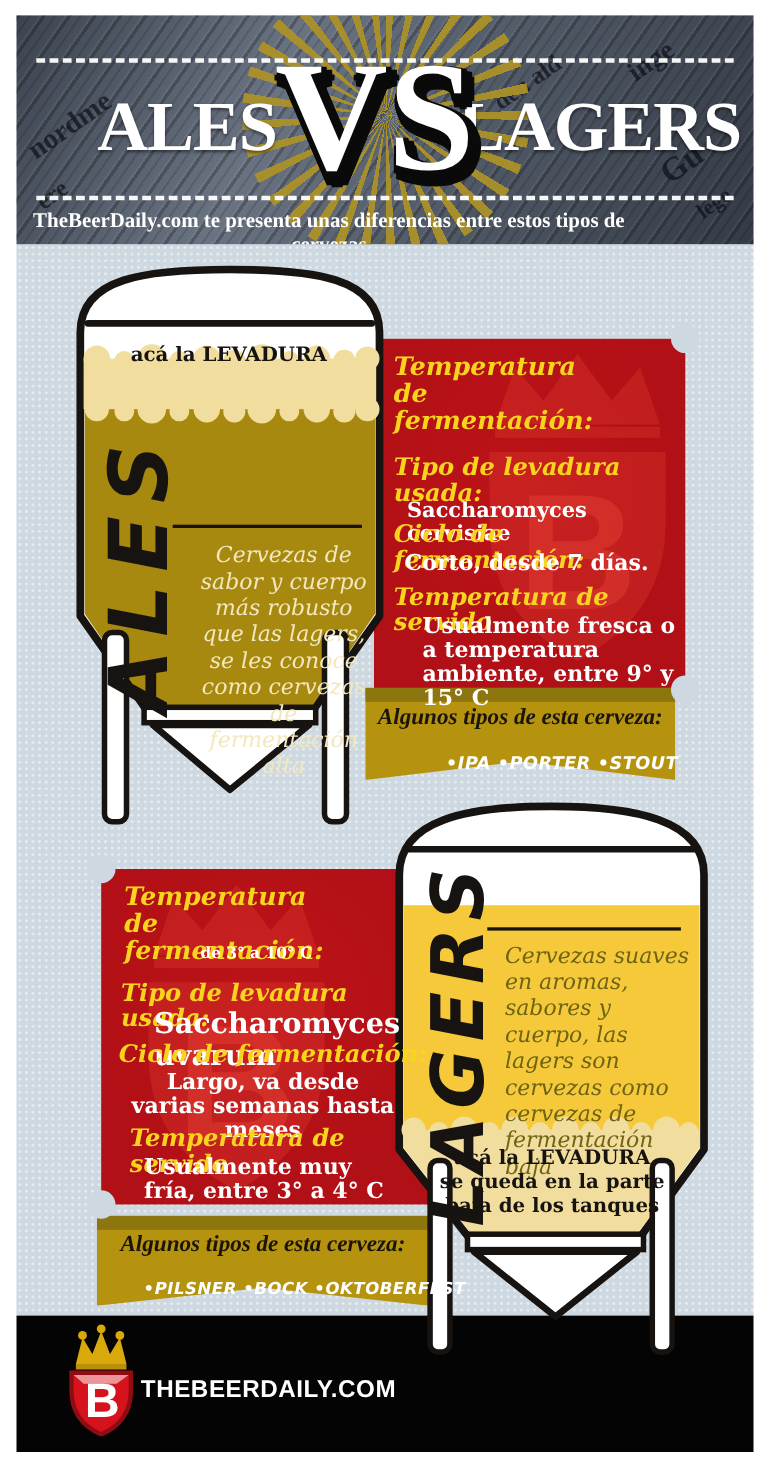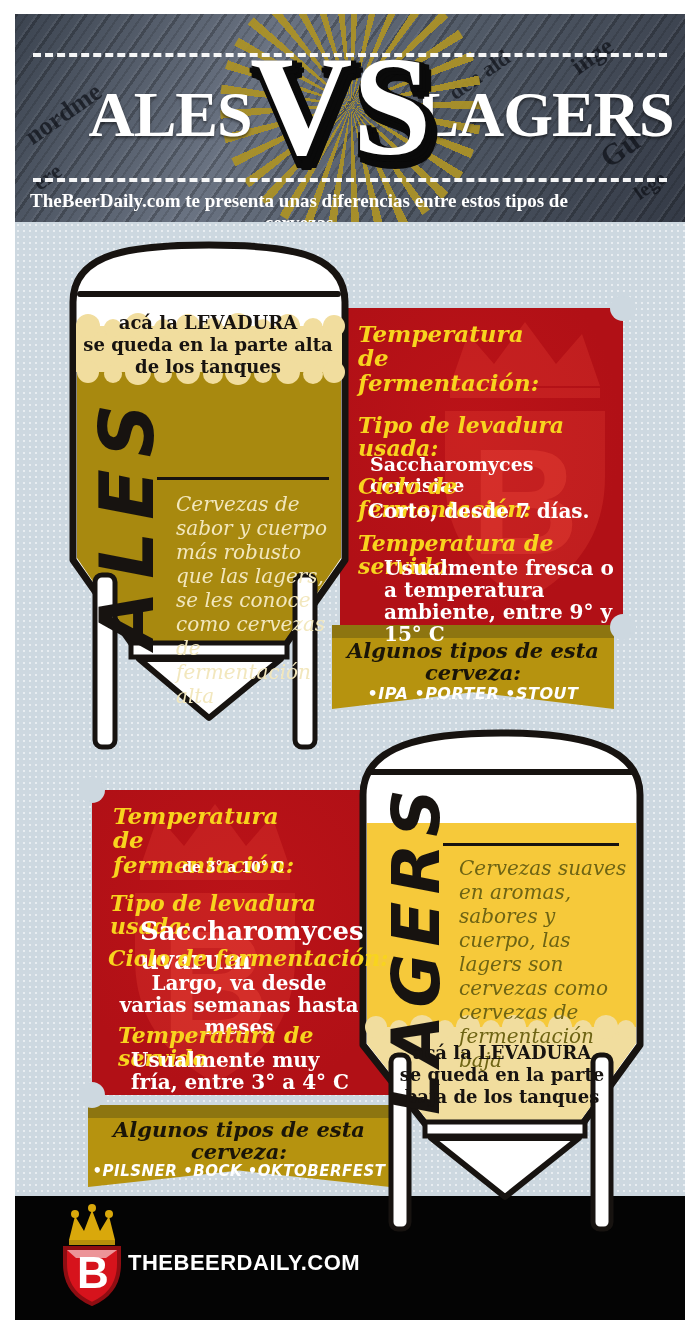--- a/index.html
+++ b/index.html
@@ -45,23 +45,23 @@
   .red-panel{background:radial-gradient(ellipse at 45% 40%, #bb1318 0%, var(--red-panel) 70%);
     overflow:hidden;z-index:2;}
   .notch{width:26px;height:26px;border-radius:50%;background:var(--background-blue);z-index:3;}
   .banner{z-index:2;background:var(--banner-gold);
     clip-path:polygon(0 0,100% 0,100% 100%,50% 80%,0 100%);}
   .banner .strip{position:absolute;left:0;top:0;width:100%;height:13px;background:#8d7510;}
   .panel-label{position:absolute;color:var(--accent-yellow);font-style:italic;font-weight:bold;
     font-size:22px;line-height:1.06;z-index:5;}
   .panel-value{position:absolute;color:#fff;font-weight:bold;font-size:20px;line-height:1.1;z-index:5;}
   .banner-heading{position:absolute;color:#1a1508;font-style:italic;font-weight:bold;
-    font-size:21px;line-height:1.05;text-align:center;z-index:5;}
+    font-size:21px;line-height:1.05;text-align:center;z-index:5;font-family:Liberation Serif, serif;}
   .banner-types{position:absolute;color:#fff;font-family:"DejaVu Sans",sans-serif;
-    font-style:italic;font-weight:bold;font-size:16px;text-align:center;letter-spacing:.5px;z-index:5;}
+    font-style:italic;font-weight:bold;font-size:16px;text-align:center;letter-spacing:.5px;z-index:5;padding-left:38px;}
 
   
   .note{position:absolute;color:#171310;font-weight:bold;font-size:18px;line-height:22px;
     text-align:center;z-index:5;}
   .rule{position:absolute;height:3px;background:#171310;z-index:5;}
   .desc{position:absolute;font-style:italic;font-size:20px;line-height:24px;z-index:5;}
   .vword{position:absolute;font-family:"DejaVu Sans",sans-serif;font-weight:bold;font-style:italic;
     color:#171310;text-align:center;z-index:5;transform:rotate(-90deg);}
   svg.tank{position:absolute;z-index:4;}
 
@@ -161,25 +161,24 @@
 
     <rect x="35" y="335" width="20" height="172" rx="7" fill="#ffffff" stroke="#171310" stroke-width="5"></rect>
     <rect x="235" y="335" width="20" height="172" rx="7" fill="#ffffff" stroke="#171310" stroke-width="5"></rect>
 
     <rect x="71" y="403" width="156" height="14" fill="#ffffff" stroke="#171310" stroke-width="5"></rect>
     <path d="M79,419 L221,419 L149,478 Z" fill="#ffffff" stroke="#171310" stroke-width="6" stroke-linejoin="round"></path>
   </svg>
 
   <div class="note" style="left:82px;top:312px;width:252px;">
     <div><span>acá la</span>&nbsp;<b>LEVADURA</b></div>
-    <div>se queda en la parte alta de los tanques</div>
   </div>
   <div class="vword" style="left:-3px;top:477px;width:260px;height:86px;line-height:86px;font-size:74px;letter-spacing:12px;">ALES</div>
   <div class="rule" style="left:157px;top:477px;width:172px;"></div>
-  <div class="desc" style="left:176px;top:492px;width:164px;color:#f2e7bd;">Cervezas de sabor y cuerpo más robusto que las lagers, se les conoce como cervezas de fermentación alta</div>
+  <div class="desc" style="left:176px;top:492px;width:164px;color:#f2e7bd;text-align:center;">Cervezas de sabor y cuerpo más robusto que las lagers, se les conoce como cervezas de fermentación alta</div>
 
   <div class="abs red-panel" style="left:92px;top:790px;width:328px;height:305px;">
     <svg class="watermark" style="left:8px;top:8px;" width="230" height="300" viewBox="0 0 230 300">
       <path d="M40,70 L58,18 L84,48 L115,6 L146,48 L172,18 L190,70 Z" fill="rgba(255,90,70,0.22)"></path>
       <rect x="40" y="72" width="150" height="10" fill="rgba(255,90,70,0.22)"></rect>
       <path d="M35,95 H195 V160 C195,215 170,255 115,285 C60,255 35,215 35,160 Z" fill="rgba(255,90,70,0.22)"></path>
       <text x="115" y="238" text-anchor="middle" font-family="Liberation Sans, sans-serif" font-weight="bold" font-size="150" fill="rgba(255,90,70,0.30)">B</text>
     </svg>
   </div>
   <div class="abs notch" style="left:79px;top:777px;"></div>

